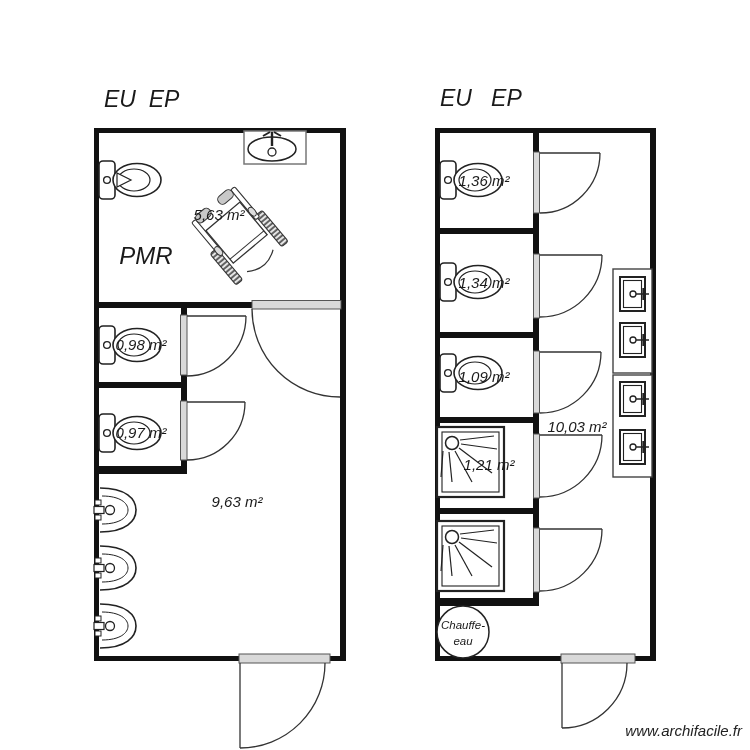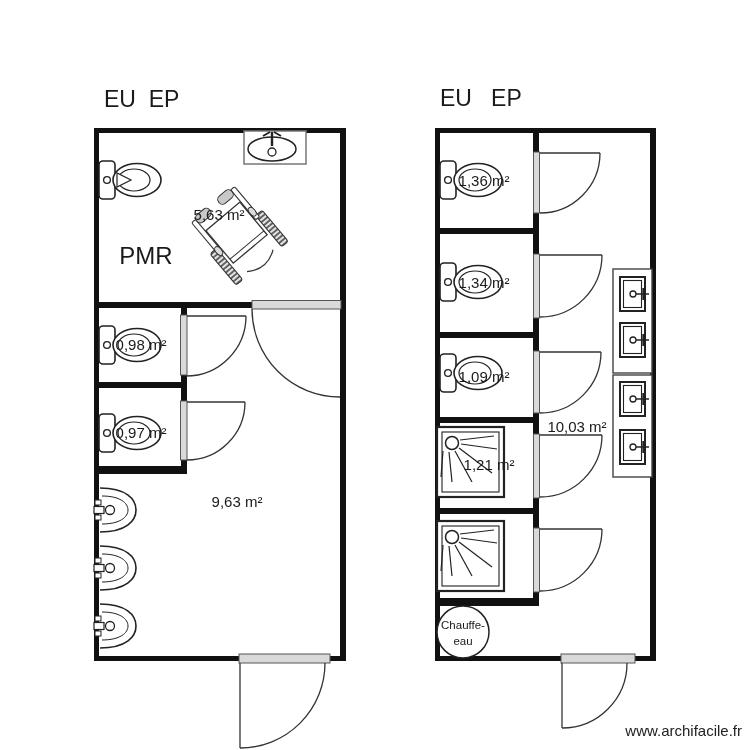--- a/index.html
+++ b/index.html
@@ -1,16 +1,16 @@
 <!DOCTYPE html>
 <html><head>
 <meta charset="utf-8">
 <style>
   html,body{margin:0;padding:0;background:#ffffff;}
-  .stage{position:relative;width:750px;height:750px;background:#fff;overflow:hidden;}
+  .stage{position:relative;width:750px;height:750px;background:#fff;overflow:hidden;font-style:italic;}
   svg{display:block;}
   svg text{
     font-family:"Liberation Sans","DejaVu Sans",sans-serif;
     fill:#1a1a1a;
     white-space:pre;
   }
   .area-label{font-size:15px;}
   .big-label{font-size:24px;}
   .title-label{font-size:23px;}
   .small-label{font-size:11.5px;}

